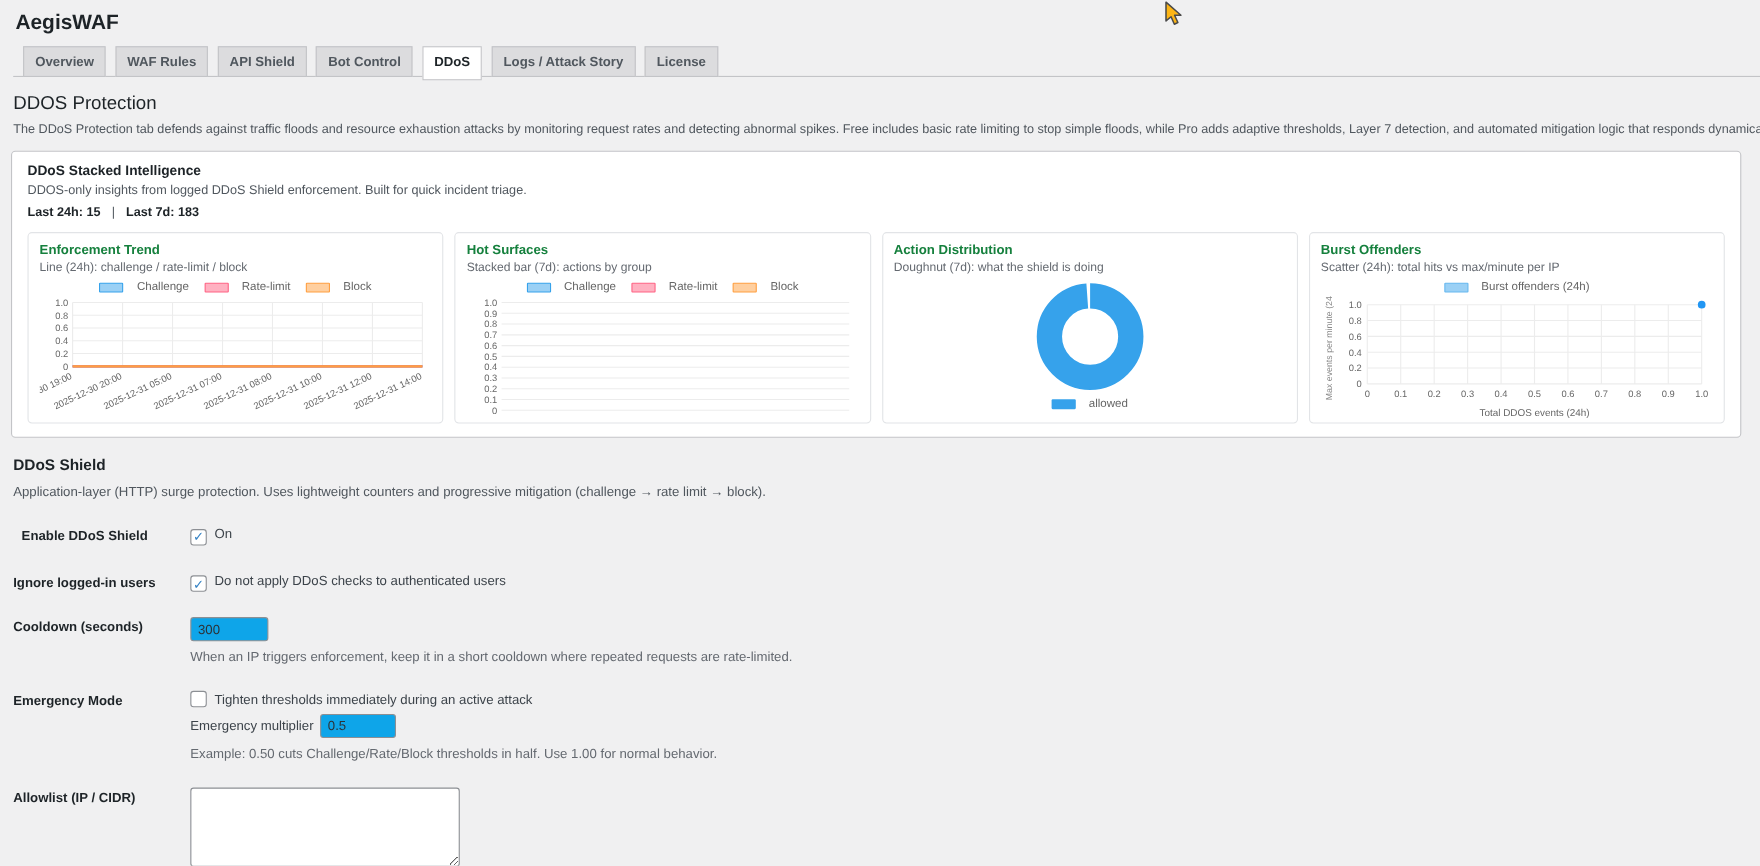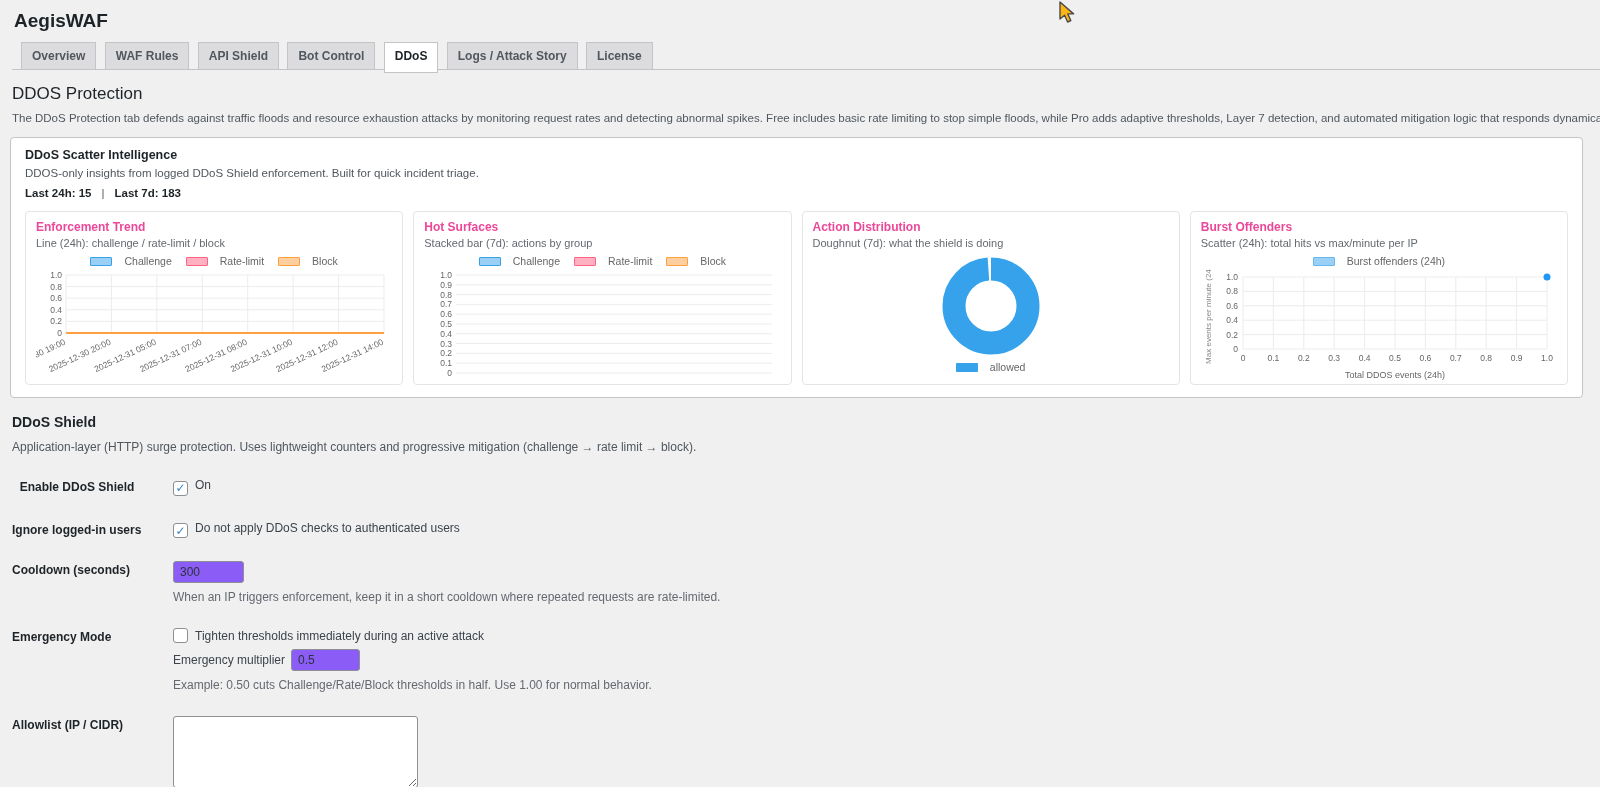--- a/index.html
+++ b/index.html
@@ -34,21 +34,21 @@
   .card-title { font-size:12.5px; font-weight:700; color:#1d2327; }
   .card-sub { font-size:11.5px; color:#50575e; margin-top:5px; }
   .card-stats { font-size:11.5px; font-weight:700; color:#1d2327; margin-top:8px; display:flex; gap:10px; }
   .card-stats .sep { font-weight:400; color:#50575e; }
 
   .panels { display:flex; gap:10px; margin-top:12px; }
   .panel {
     flex:1; background:#fff; border:1px solid #e2e4e7; border-radius:4px;
     padding:8px 10px; height:174px; overflow:hidden;
   }
-  .chart-title { font-size:12px; font-weight:700; color:#ec4899; }
+  .chart-title { font-size:12px; font-weight:700; color:#15803d; }
   .chart-sub { font-size:11px; color:#646970; margin:3px 0 4px; }
   .legend { display:flex; justify-content:center; align-items:center; gap:14px; height:16px; font-size:10.5px; color:#666; }
   .lg-item { display:inline-flex; align-items:center; gap:12px; cursor:pointer; }
   .lg-box { display:inline-block; width:22px; height:9px; border-radius:1px; }
   .chart-body { position:relative; }
   .chart-body.center { display:flex; justify-content:center; align-items:center; height:106px; }
   svg text { font-family:"Liberation Sans","DejaVu Sans",sans-serif; }
 
   
   h2.section-title { font-size:14px; font-weight:600; color:#1d2327; margin:16px 0 0 0; }
@@ -57,21 +57,21 @@
   .form-label { width:130px; min-width:130px; font-weight:700; font-size:12px; color:#1d2327; padding-top:2px; }
   .form-field { font-size:12px; color:#3c434a;padding-left:31px; }
   .cb {
     display:inline-flex; width:15px; height:15px; border:1px solid #8c8f94; border-radius:3px;
     background:#fff; vertical-align:-3px; margin-right:7px; cursor:pointer;
     align-items:center; justify-content:center; font-size:12px; font-weight:700; color:#3582c4;
   }
   .cb.checked::after { content:"✓"; line-height:1; }
   input[type=text] {
     font-family:inherit; font-size:12px; color:#2c3338;
-    border:1px solid #8c8f94; border-radius:3px; padding:2px 6px; height:22px; background:#8b5cf6;
+    border:1px solid #8c8f94; border-radius:3px; padding:2px 6px; height:22px; background:#0ea5e9;
   }
   .help { font-size:12px; color:#646970; margin-top:7px; }
   textarea {
     font-family:inherit; font-size:12px; border:1px solid #8c8f94; border-radius:3px;
     width:245px; height:72px; resize:both; background:#fff; padding:4px 6px;
   }
 
   
   .cursor { position:absolute; left:1058px; top:1px; pointer-events:none; }
 </style>
@@ -89,21 +89,21 @@
     <span class="tab">Bot Control</span>
     <span class="tab active">DDoS</span>
     <span class="tab">Logs / Attack Story</span>
     <span class="tab">License</span>
   </div>
 
   <h2 class="page-title">DDOS Protection</h2>
   <p class="page-desc">The DDoS Protection tab defends against traffic floods and resource exhaustion attacks by monitoring request rates and detecting abnormal spikes. Free includes basic rate limiting to stop simple floods, while Pro adds adaptive thresholds, Layer 7 detection, and automated mitigation logic that responds dynamically as attack patterns change. All detected DDoS activity is logged for visibility and post-incident review.</p>
 
   <div class="card">
-    <div class="card-title">DDoS Scatter Intelligence</div>
+    <div class="card-title">DDoS Stacked Intelligence</div>
     <div class="card-sub">DDOS-only insights from logged DDoS Shield enforcement. Built for quick incident triage.</div>
     <div class="card-stats">
       <span>Last 24h: 15</span>
       <span class="sep">|</span>
       <span>Last 7d: 183</span>
     </div>
 
     <div class="panels">
       <div class="panel">
         <div class="chart-title">Enforcement Trend</div>

